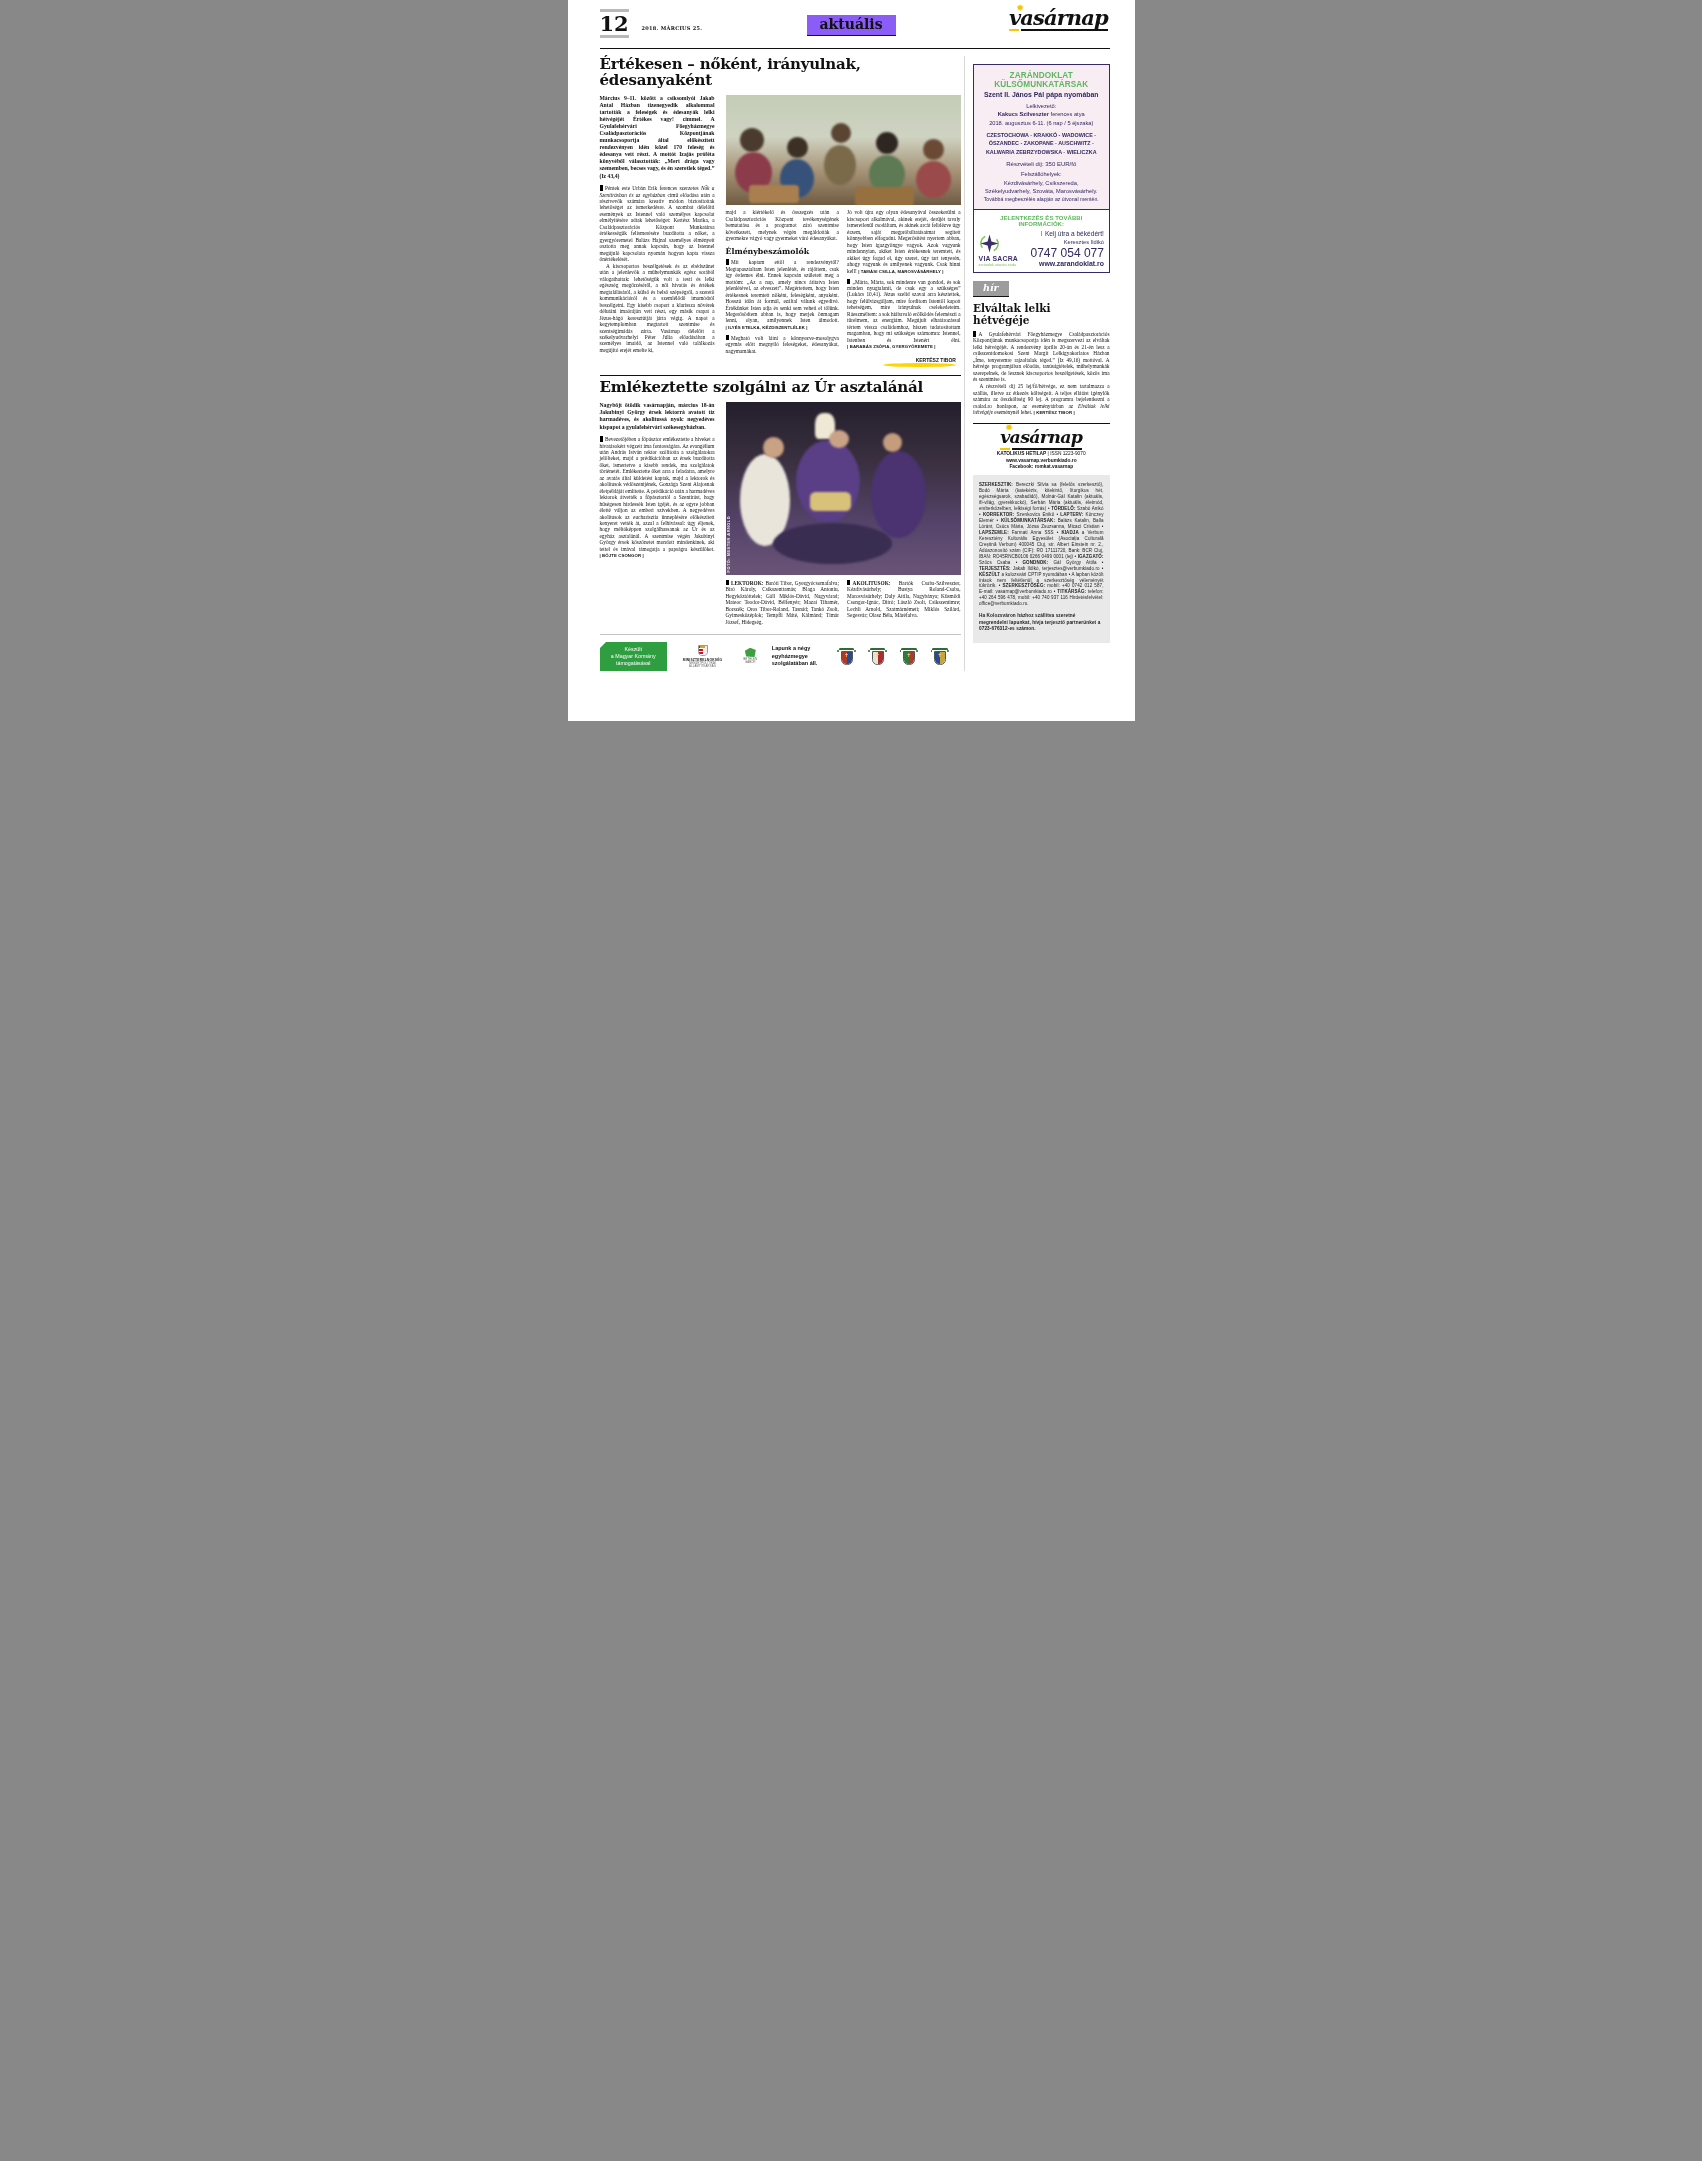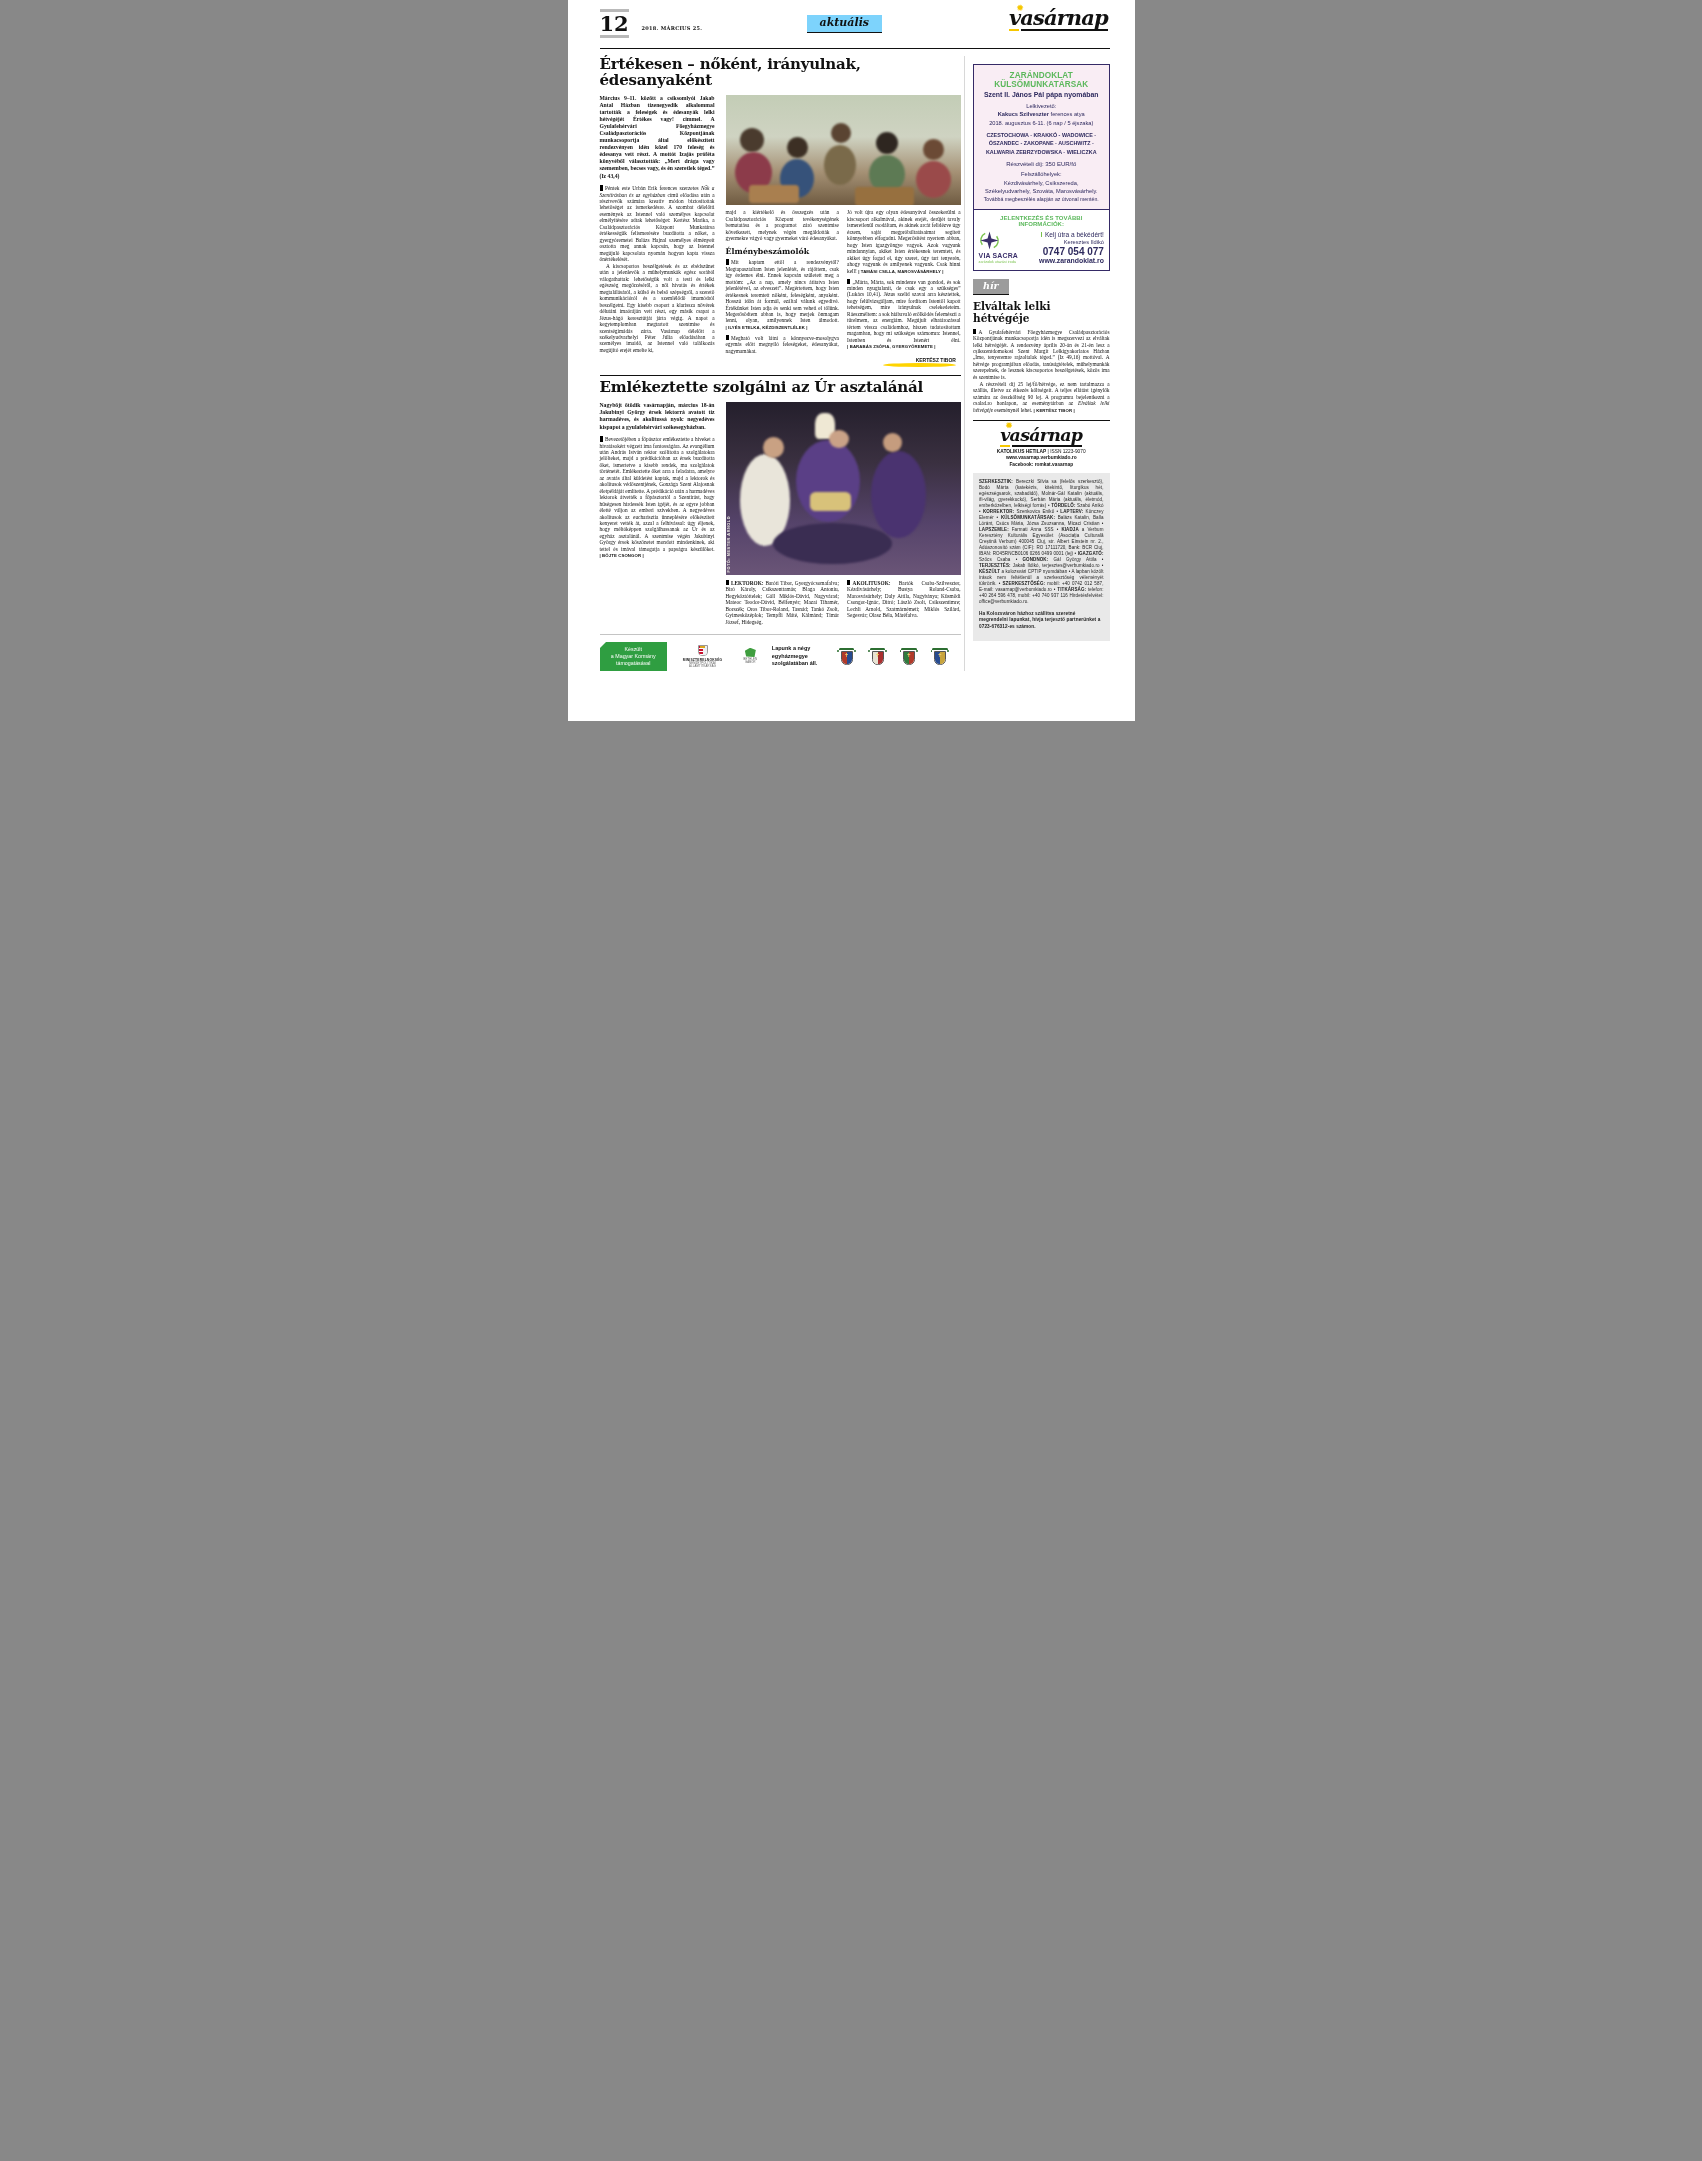--- a/index.html
+++ b/index.html
@@ -5,21 +5,21 @@
   * { box-sizing: border-box; }
   body { margin:0; background:#888; font-family:"Liberation Serif", serif; color:#111; }
   .page { width:567px; margin:0 auto; background:#fff; padding:6.4px 25px 13px 32px; min-height:721px; }
 
   
   header.top { position:relative; height:40px; }
   .pageno-block { position:absolute; left:0; top:2.7px; }
   .graybar { width:29px; height:3.2px; background:#b9b9b9; }
   .pageno { font-size:21px; font-weight:bold; line-height:1.02; padding:0.5px 0; font-family:"DejaVu Serif", serif; }
   .date { position:absolute; left:42px; top:18.3px; font-size:5px; font-weight:bold; letter-spacing:0.3px; font-family:"DejaVu Serif", serif; }
-  .section-tab { position:absolute; left:207px; top:8.2px; background:#7dd3fc; border-bottom:1.8px solid #111; padding:1.4px 13px 2.7px; font-style:italic; font-weight:bold; font-size:11px; font-family:"DejaVu Serif", serif; }
+  .section-tab { position:absolute; left:207px; top:8.2px; background:#8b5cf6; border-bottom:1.8px solid #111; padding:1.4px 13px 2.7px; font-weight:bold; font-size:14px; font-family:"DejaVu Serif", serif; }
   .masthead { position:absolute; right:1.8px; top:0.9px; text-align:right; }
   .masthead-text { font-style:italic; font-weight:bold; font-size:21px; letter-spacing:-0.9px; font-family:"DejaVu Serif", serif; line-height:1; }
   .flame { position:absolute; top:-5.5px; left:7.3px; color:#f6c700; font-size:9.2px; font-style:normal; }
   .masthead-rule { height:2.3px; margin-top:0.9px; background:linear-gradient(to right, #f6c700 0 10px, #fff 10px 12.4px, #111 12.4px); }
   .header-rule { height:0.9px; background:#111; margin:1.8px 0 7.3px; }
 
   
   .content { display:grid; grid-template-columns:1fr 137px; column-gap:12px; }
   .rail { border-left:0.5px solid #d8d8d8; padding-left:8.2px; margin-left:-8.7px; }
   .content > .main-col { min-width:0; }
@@ -81,21 +81,21 @@
   .ad-info { background:#fff; border-top:0.9px solid #352a66; padding:4.6px 4.6px 5.5px; }
   .info-title { color:#5cb85c; font-weight:bold; font-size:6px; letter-spacing:0.05px; margin-bottom:3.7px; }
   .info-body { display:flex; align-items:flex-end; gap:2.7px; }
   .agency { width:48px; text-align:left; }
   .agency-name { font-weight:bold; color:#3b2f6b; font-size:6.9px; letter-spacing:0.2px; line-height:1; }
   .agency-tag { color:#77c14a; font-size:3.5px; letter-spacing:0.1px; }
   .contact { flex:1; text-align:right; }
   .slogan { font-size:6.6px; }
   .gbar { display:inline-block; width:1.4px; height:5.5px; background:#77c14a; margin-right:2.7px; }
   .cname { font-size:5.7px; margin:1.4px 0 0.9px; }
-  .phone { font-weight:bold; font-size:10px; }
+  .phone { font-weight:normal; font-size:12px; }
   .site { font-weight:bold; font-size:6.9px; }
 
   
   .hir-tab { background:#9c9c9c; color:#fff; font-style:italic; font-weight:bold; font-family:"DejaVu Serif", serif; font-size:9.6px; padding:0.9px 10px 2.7px; width:fit-content; border-bottom:1.8px solid #111; margin:8.2px 0 5.5px; }
   h2.hir-head { font-size:10.5px; margin:1.8px 0 4.6px; font-family:"DejaVu Serif", serif; font-weight:bold; }
   .rail hr { border:none; border-top:0.7px solid #111; margin:7.3px 0 5.5px; }
 
   
   .publisher { text-align:center; margin:1.8px 0 6.4px; }
   .brand { position:relative; display:inline-block; font-style:italic; font-weight:bold; font-size:17.4px; letter-spacing:-0.7px; font-family:"DejaVu Serif", serif; line-height:1; }

